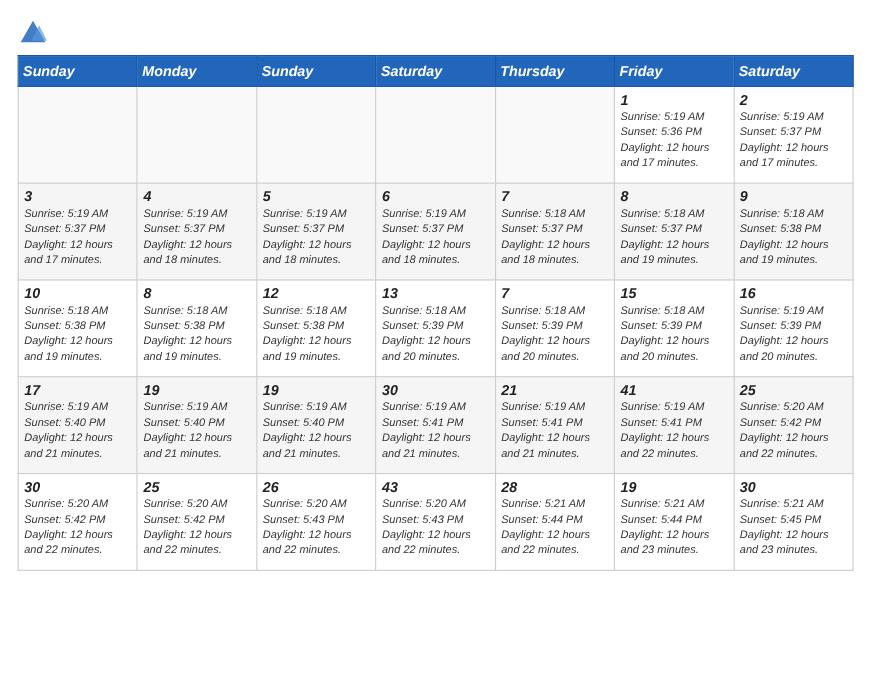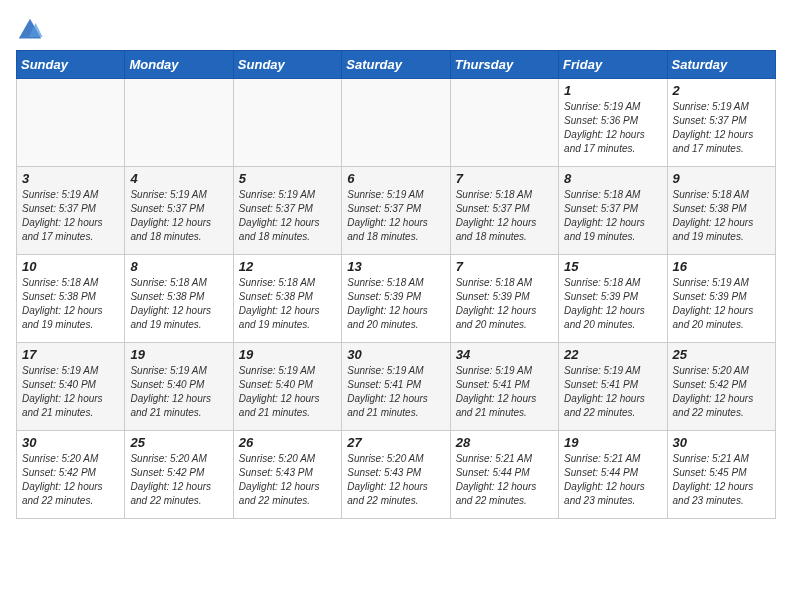--- a/index.html
+++ b/index.html
@@ -270,28 +270,28 @@
 and 21 minutes.</div>
           </td>
           <td>
             <span class="day-num">30</span>
             <div class="day-info" style="white-space: pre-line;">Sunrise: 5:19 AM
 Sunset: 5:41 PM
 Daylight: 12 hours
 and 21 minutes.</div>
           </td>
           <td>
-            <span class="day-num">34</span>
+            <span class="day-num">21</span>
             <div class="day-info" style="white-space: pre-line;">Sunrise: 5:19 AM
 Sunset: 5:41 PM
 Daylight: 12 hours
 and 21 minutes.</div>
           </td>
           <td>
-            <span class="day-num">22</span>
+            <span class="day-num">41</span>
             <div class="day-info" style="white-space: pre-line;">Sunrise: 5:19 AM
 Sunset: 5:41 PM
 Daylight: 12 hours
 and 22 minutes.</div>
           </td>
           <td>
             <span class="day-num">25</span>
             <div class="day-info" style="white-space: pre-line;">Sunrise: 5:20 AM
 Sunset: 5:42 PM
 Daylight: 12 hours
@@ -314,21 +314,21 @@
 and 22 minutes.</div>
           </td>
           <td>
             <span class="day-num">26</span>
             <div class="day-info" style="white-space: pre-line;">Sunrise: 5:20 AM
 Sunset: 5:43 PM
 Daylight: 12 hours
 and 22 minutes.</div>
           </td>
           <td>
-            <span class="day-num">27</span>
+            <span class="day-num">43</span>
             <div class="day-info" style="white-space: pre-line;">Sunrise: 5:20 AM
 Sunset: 5:43 PM
 Daylight: 12 hours
 and 22 minutes.</div>
           </td>
           <td>
             <span class="day-num">28</span>
             <div class="day-info" style="white-space: pre-line;">Sunrise: 5:21 AM
 Sunset: 5:44 PM
 Daylight: 12 hours

